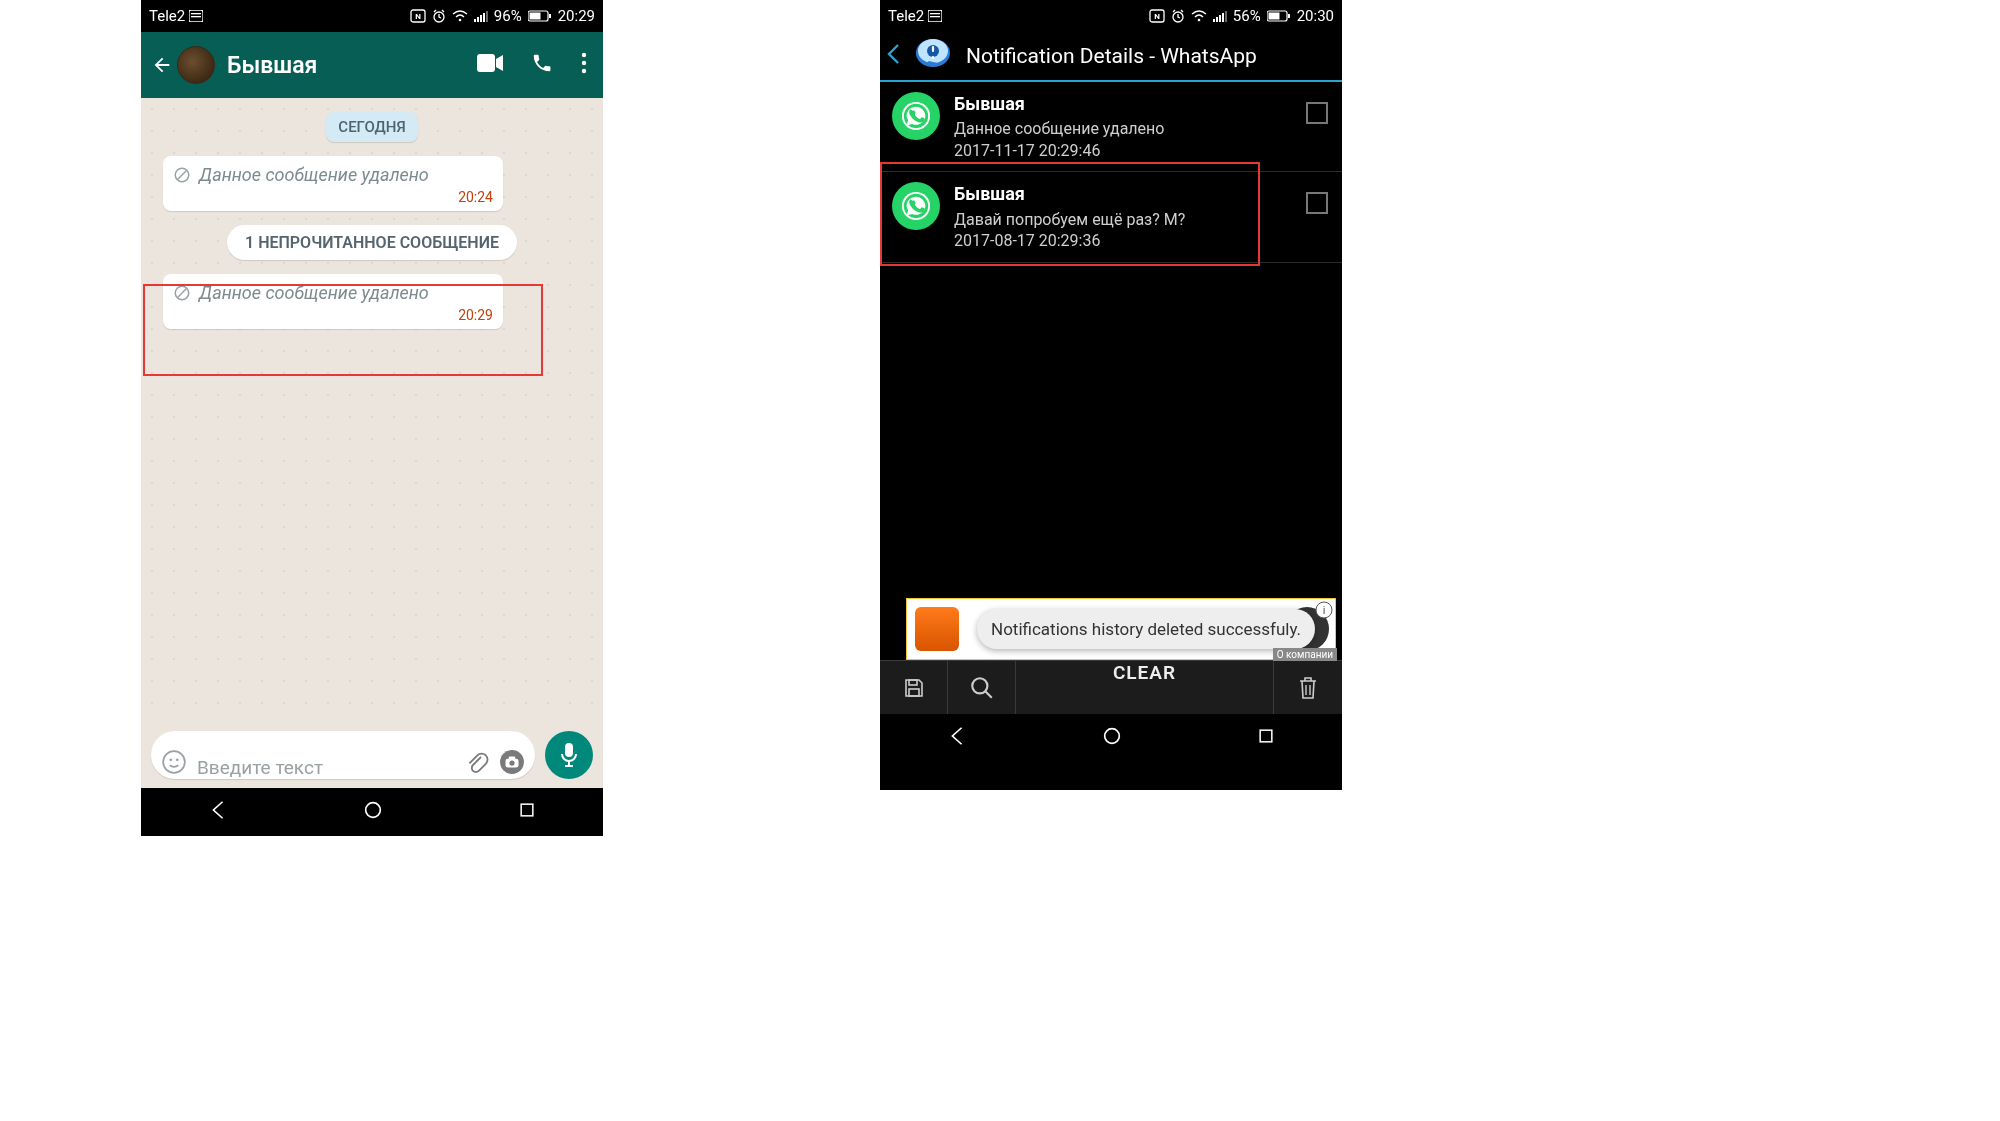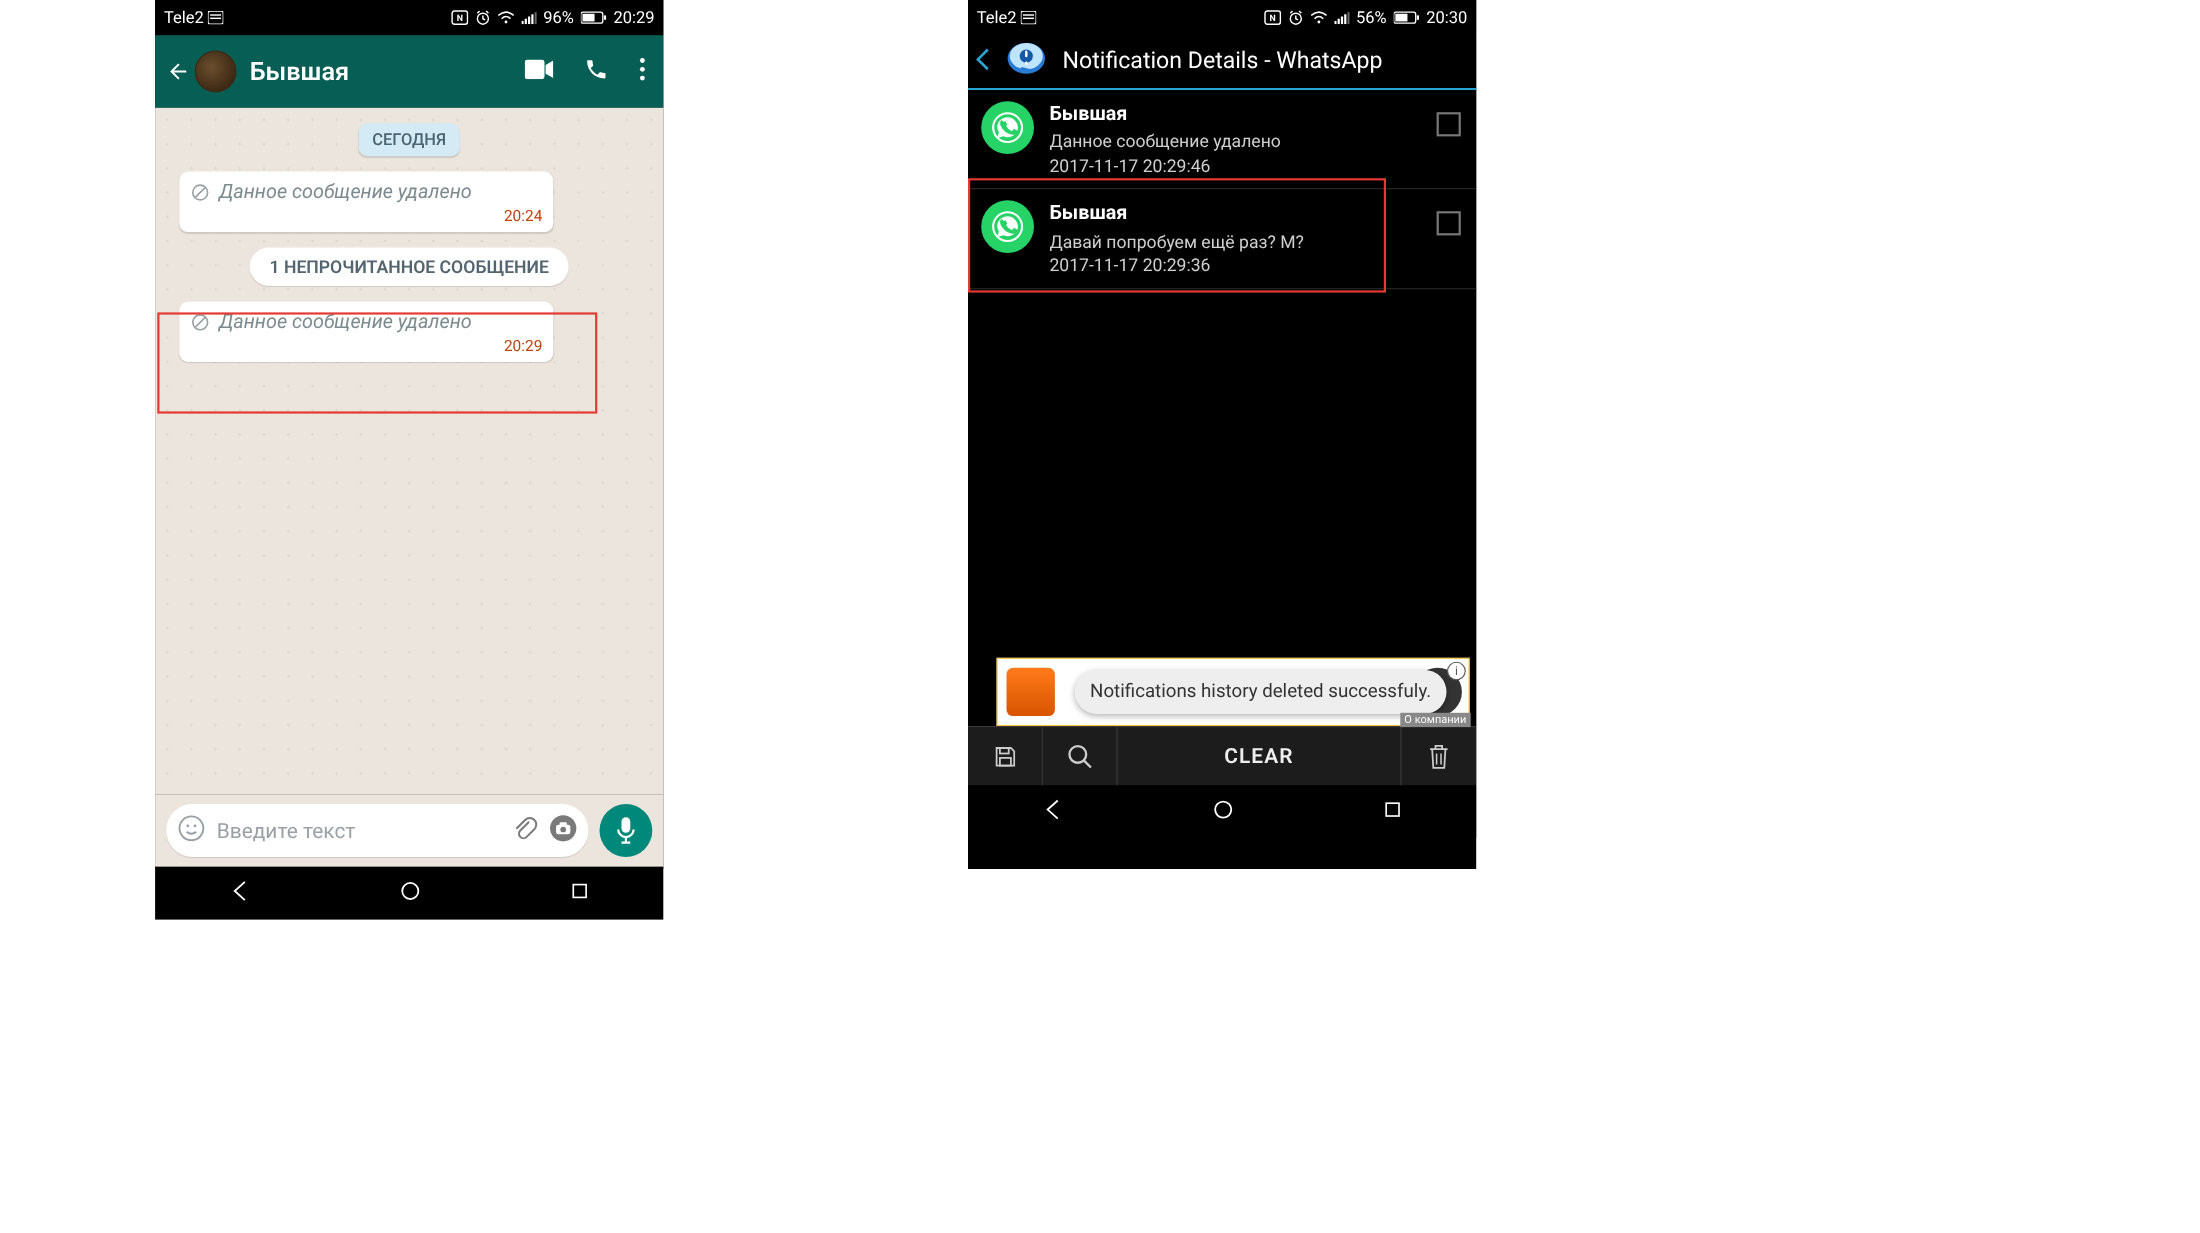--- a/index.html
+++ b/index.html
@@ -25,21 +25,21 @@
   .wa-body{height:624px;background:#ece5dd;position:relative;padding:10px 12px 0 12px;background-image:radial-gradient(#ddd6cd 1px,transparent 1px);background-size:22px 22px;}
   .date-pill{background:#d4eaf4;color:#4a6572;font-size:15px;font-weight:500;padding:6px 12px;border-radius:8px;margin:4px auto 14px auto;width:max-content;box-shadow:0 1px 1px rgba(0,0,0,0.12);}
   .bubble{background:#fff;border-radius:8px;padding:8px 10px 6px 10px;max-width:340px;box-shadow:0 1px 1px rgba(0,0,0,0.12);margin-left:10px;margin-bottom:14px;}
   .bubble .deleted-row{display:flex;align-items:center;gap:8px;color:#7d8b8f;font-style:italic;font-size:18px;}
   .bubble .time{text-align:right;color:#c2410c;font-size:14px;margin-top:4px;}
   .unread-pill{background:#fff;color:#54656f;font-size:16px;font-weight:600;padding:8px 18px;border-radius:18px;margin:4px auto 14px auto;width:max-content;box-shadow:0 1px 1px rgba(0,0,0,0.12);}
   .redbox-left{position:absolute;border:2px solid #e53935;pointer-events:none;}
 
   
   .wa-composer{height:66px;background:#ece5dd;display:flex;align-items:center;padding:0 10px;gap:10px;}
-  .composer-field{flex:1;height:48px;background:#fff;border-radius:26px;display:flex;align-items:center;padding:0 10px;gap:10px;box-shadow:0 1px 1px rgba(0,0,0,0.12);}
+  .composer-field{flex:1;height:48px;background:#fff;border-radius:26px;display:flex;align-items:flex-end;padding:0 10px;gap:10px;box-shadow:0 1px 1px rgba(0,0,0,0.12);}
   .composer-field .ph{color:#9aa1a4;font-size:19px;flex:1;}
   .mic-btn{width:48px;height:48px;border-radius:50%;background:#00897b;display:flex;align-items:center;justify-content:center;}
 
   
   .navbar{height:48px;background:#000;display:flex;align-items:center;justify-content:space-around;}
 
   
   .nh-header{height:50px;background:#000;color:#fff;display:flex;align-items:center;padding:0 6px;gap:12px;border-bottom:2px solid #29a3cf;}
   .nh-header .nh-title{font-size:21px;font-weight:400;}
   .nh-chatbubble{width:42px;height:42px;position:relative;}
@@ -54,21 +54,21 @@
   
   .toast-ad{position:absolute;left:26px;right:6px;bottom:0;height:62px;background:#fff;border:1px solid #f3c33c;display:flex;align-items:center;}
   .toast-ad .ad-icon{width:44px;height:44px;margin:0 8px;border-radius:6px;background:linear-gradient(#ff7b1a,#d85400);}
   .toast-ad .ad-icon2{width:44px;height:44px;margin-left:auto;margin-right:6px;border-radius:50%;background:#333;}
   .toast-ad .ad-corner{position:absolute;right:-2px;bottom:-2px;background:#888;color:#fff;font-size:10px;padding:1px 4px;}
   .toast-popup{position:absolute;left:70px;top:10px;background:#eee;color:#333;font-size:17px;padding:10px 14px;border-radius:22px;box-shadow:0 2px 6px rgba(0,0,0,0.3);}
 
   
   .nh-toolbar{height:54px;background:#1c1c1c;display:flex;align-items:center;border-top:1px solid #3a3a3a;}
   .nh-toolbar .tb-cell{flex:0 0 68px;display:flex;align-items:center;justify-content:center;border-right:1px solid #3a3a3a;height:100%;}
-  .nh-toolbar .tb-clear{flex:1;display:flex;align-items:center;justify-content:center;color:#eee;font-size:19px;font-weight:600;letter-spacing:1px;border-right:1px solid #3a3a3a;height:100%;}
+  .nh-toolbar .tb-clear{flex:1;display:flex;align-items:flex-start;justify-content:center;color:#eee;font-size:19px;font-weight:600;letter-spacing:1px;border-right:1px solid #3a3a3a;height:100%;}
 </style>
 </head>
 <body>
 
 <div class="phone phone-left">
   <div class="statusbar">
     <div class="sb-left">
       <span>Tele2</span>
       <span class="sb-icon">
         <svg width="14" height="12" viewBox="0 0 14 12">
@@ -310,21 +310,21 @@
         <svg width="30" height="30" viewBox="0 0 32 32">
             <circle cx="16" cy="16" r="15" fill="#fff"></circle>
             <circle cx="16" cy="16" r="13" fill="#25d366"></circle>
             <path d="M16 6c-5.5 0-10 4.2-10 9.4 0 1.8.6 3.5 1.6 5L6 26l5.9-1.6c1.3.6 2.7 1 4.1 1 5.5 0 10-4.2 10-9.4S21.5 6 16 6z" fill="#fff"></path>
             <path d="M12.5 10.5c.2-.5.5-.5.7-.5h.6c.2 0 .5 0 .7.5s.9 2.1.9 2.2c.1.2.1.4 0 .6-.1.2-.2.4-.4.6-.2.2-.4.4-.2.8.2.4 1 1.6 2.1 2.6 1.4 1.2 2.6 1.6 3 1.8.4.2.6.1.8-.1.2-.2.9-1 1.1-1.4.2-.4.4-.3.7-.2.3.1 1.9.9 2.2 1.1.3.2.5.2.6.4.1.2.1 1-.2 2-.4 1-2 1.9-2.8 2-.8.1-1.5.4-5-.9-4.2-1.6-6.8-5.8-7-6.1-.2-.3-1.6-2.1-1.6-4s1-2.8 1.4-3.2z" fill="#25d366"></path>
           </svg>
       </div>
       <div class="nh-text">
         <div class="sender">Бывшая</div>
         <div>Давай попробуем ещё раз? М?</div>
-        <div>2017-11-17 20:29:36</div>
+        <div>2017-08-17 20:29:36</div>
       </div>
       <div class="nh-check"></div>
     </div>
 
     <div class="redbox-right" style="left:0px;top:80px;width:380px;height:104px;"></div>
 
     <div class="toast-ad">
       <div class="ad-icon"></div>
       <div class="toast-popup">Notifications history deleted successfuly.</div>
       <div class="ad-icon2"></div>

